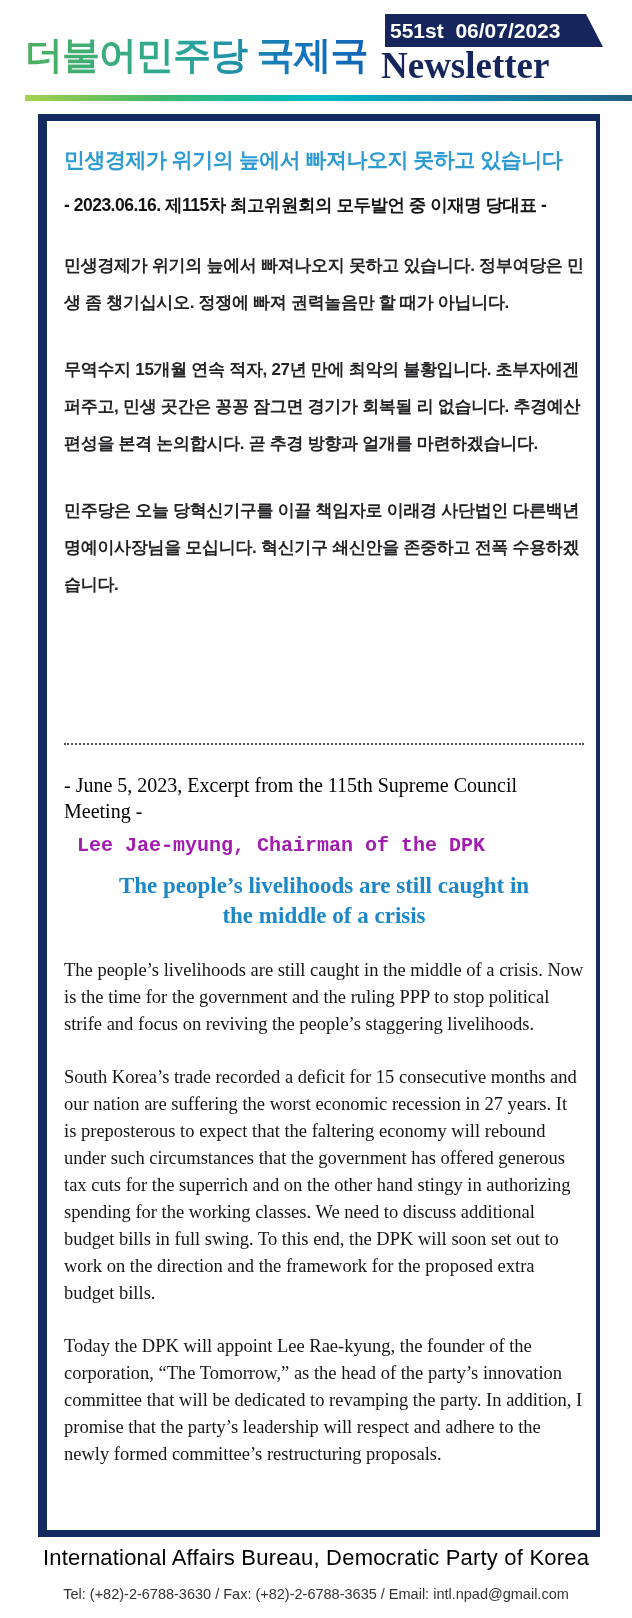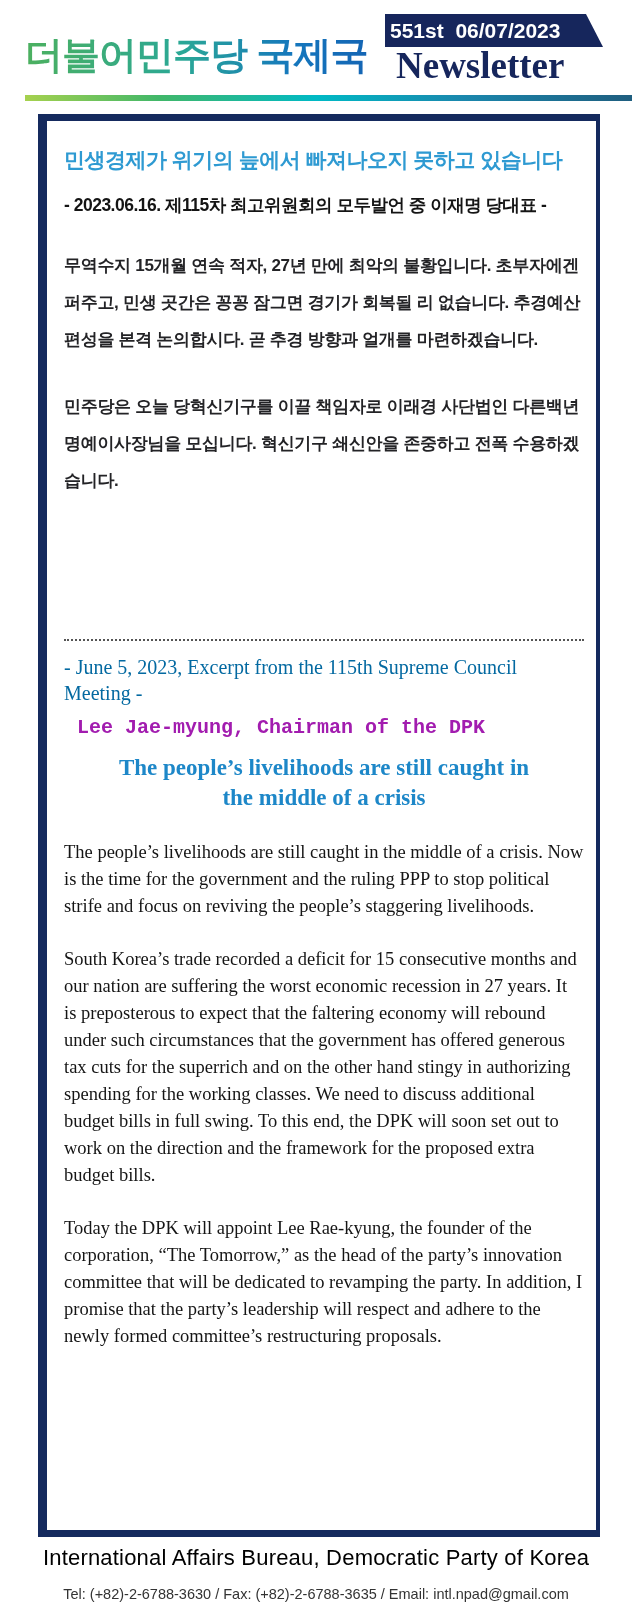--- a/index.html
+++ b/index.html
@@ -24,21 +24,21 @@
   }
   .issue-badge {
     position: absolute; left: 385px; top: 14px;
     width: 218px; height: 33px;
     background: #16265c;
     clip-path: polygon(0 0, calc(100% - 17px) 0, 100% 100%, 0 100%);
     color: #ffffff; font-size: 21px; font-weight: 700;
     line-height: 33px; padding-left: 5px; white-space: pre;
   }
   .newsletter {
-    position: absolute; left: 396px; top: 44px;
+    position: absolute; left: 381px; top: 44px;
     font-family: "Liberation Serif", serif;
     font-size: 37px; font-weight: 600; color: #16265c;
   }
   .gradient-bar {
     margin-left: 25px; height: 6px; width: 607px;
     background: linear-gradient(90deg, #a6d14e 0%, #41b769 22%, #00b9c5 48%, #1a87ad 72%, #1f5e7f 100%);
   }
 
   
   .frame {
@@ -61,21 +61,21 @@
     color: #232326; font-size: 17px; font-weight: 600;
     letter-spacing: -0.3px; line-height: 37px; margin-top: 30px;
     width: 522px;
   }
   .dotted-divider {
     border: 0; border-top: 2px dotted #555;
     margin-top: 140px; width: 100%;
   }
   .en-meta {
     font-family: "Liberation Serif", serif;
-    color: #0369a1; font-size: 20px; line-height: 26px; margin-top: 13px;
+    color: #000000; font-size: 20px; line-height: 26px; margin-top: 27px;
   }
   .en-author {
     font-family: Liberation Mono, monospace;
     color: #a21caf; font-size: 20px; font-weight: 700;
     line-height: 24px; margin-top: 10px; padding-left: 13px;
   }
   .en-title {
     font-family: "Liberation Serif", serif;
     color: #1d87c8; font-size: 23px; font-weight: 700;
     line-height: 30px; margin-top: 13px; text-align: center;
@@ -105,20 +105,21 @@
   <div class="newsletter">Newsletter</div>
 </div>
 
 <div class="gradient-bar"></div>
 
 <div class="frame">
 
   <div class="ko-title">민생경제가 위기의 늪에서 빠져나오지 못하고 있습니다</div>
   <div class="ko-source">- 2023.06.16. 제115차 최고위원회의 모두발언 중 이재명 당대표 -</div>
 
+  <p class="ko-para">민생경제가 위기의 늪에서 빠져나오지 못하고 있습니다. 정부여당은 민생 좀 챙기십시오. 정쟁에 빠져 권력놀음만 할 때가 아닙니다.</p>
   <p class="ko-para">무역수지 15개월 연속 적자, 27년 만에 최악의 불황입니다. 초부자에겐 퍼주고, 민생 곳간은 꽁꽁 잠그면 경기가 회복될 리 없습니다. 추경예산편성을 본격 논의합시다. 곧 추경 방향과 얼개를 마련하겠습니다.</p>
   <p class="ko-para">민주당은 오늘 당혁신기구를 이끌 책임자로 이래경 사단법인 다른백년 명예이사장님을 모십니다. 혁신기구 쇄신안을 존중하고 전폭 수용하겠습니다.</p>
 
   <hr class="dotted-divider">
 
   <div class="en-meta">- June 5, 2023, Excerpt from the 115th Supreme Council Meeting -</div>
   <div class="en-author">Lee Jae-myung, Chairman of the DPK</div>
   <div class="en-title">The people’s livelihoods are still caught in the middle of a crisis</div>
 
   <p class="en-para">The people’s livelihoods are still caught in the middle of a crisis. Now is the time for the government and the ruling PPP to stop political strife and focus on reviving the people’s staggering livelihoods.</p>

